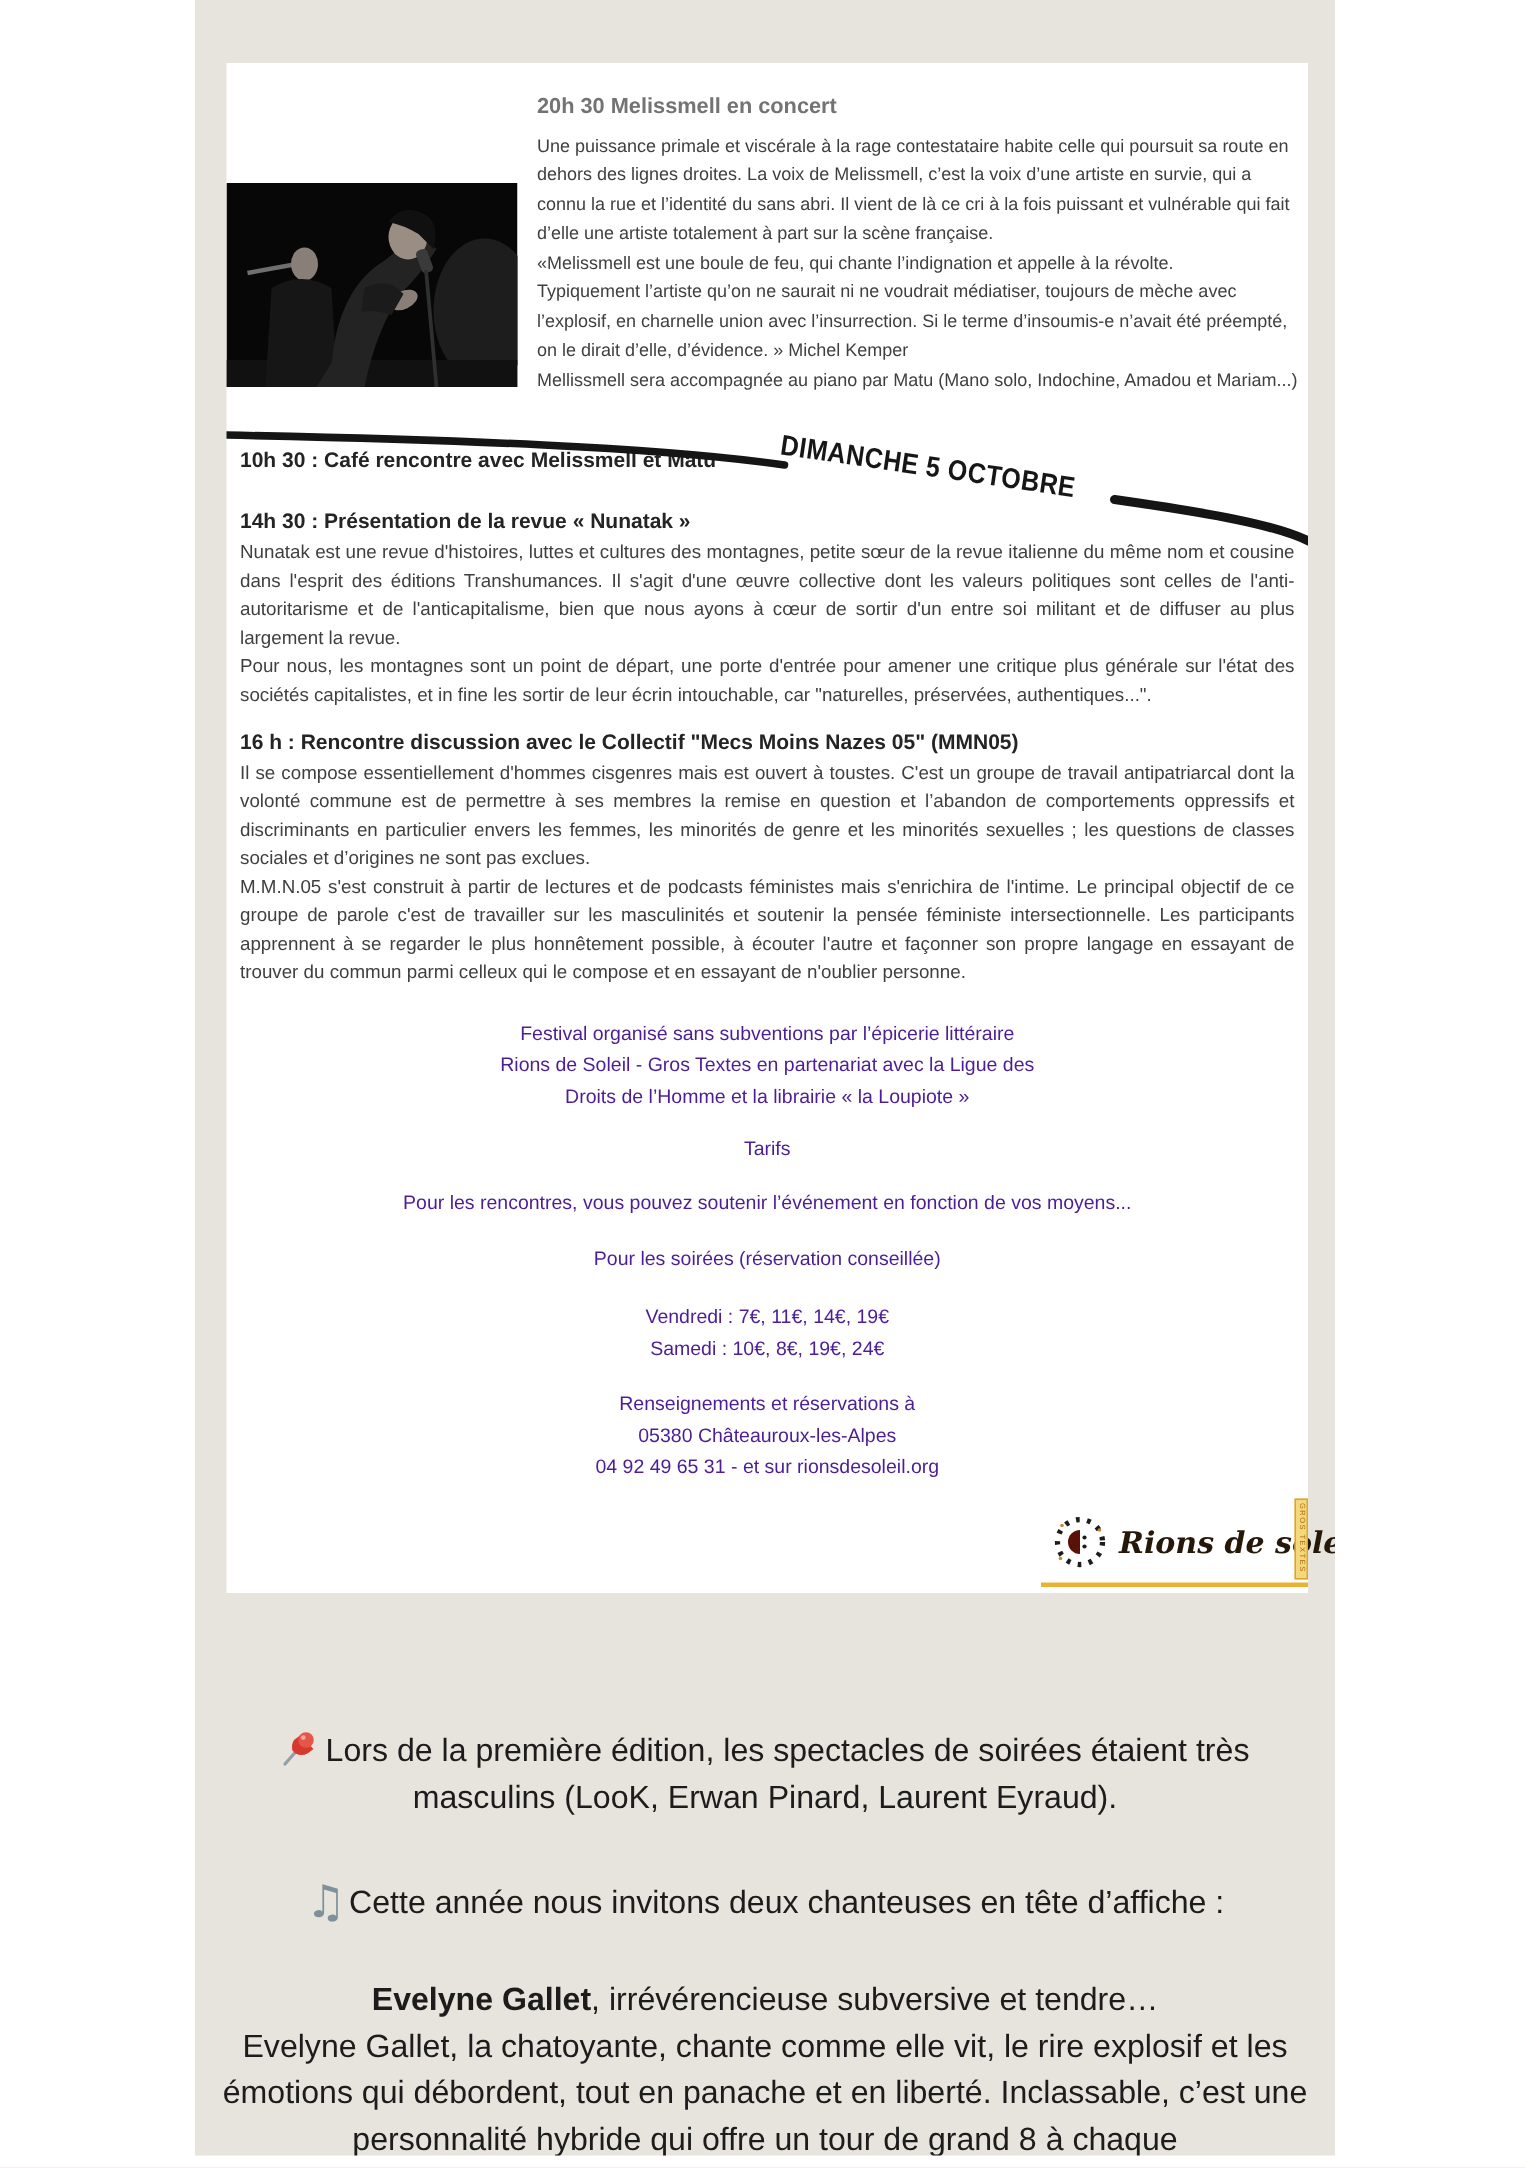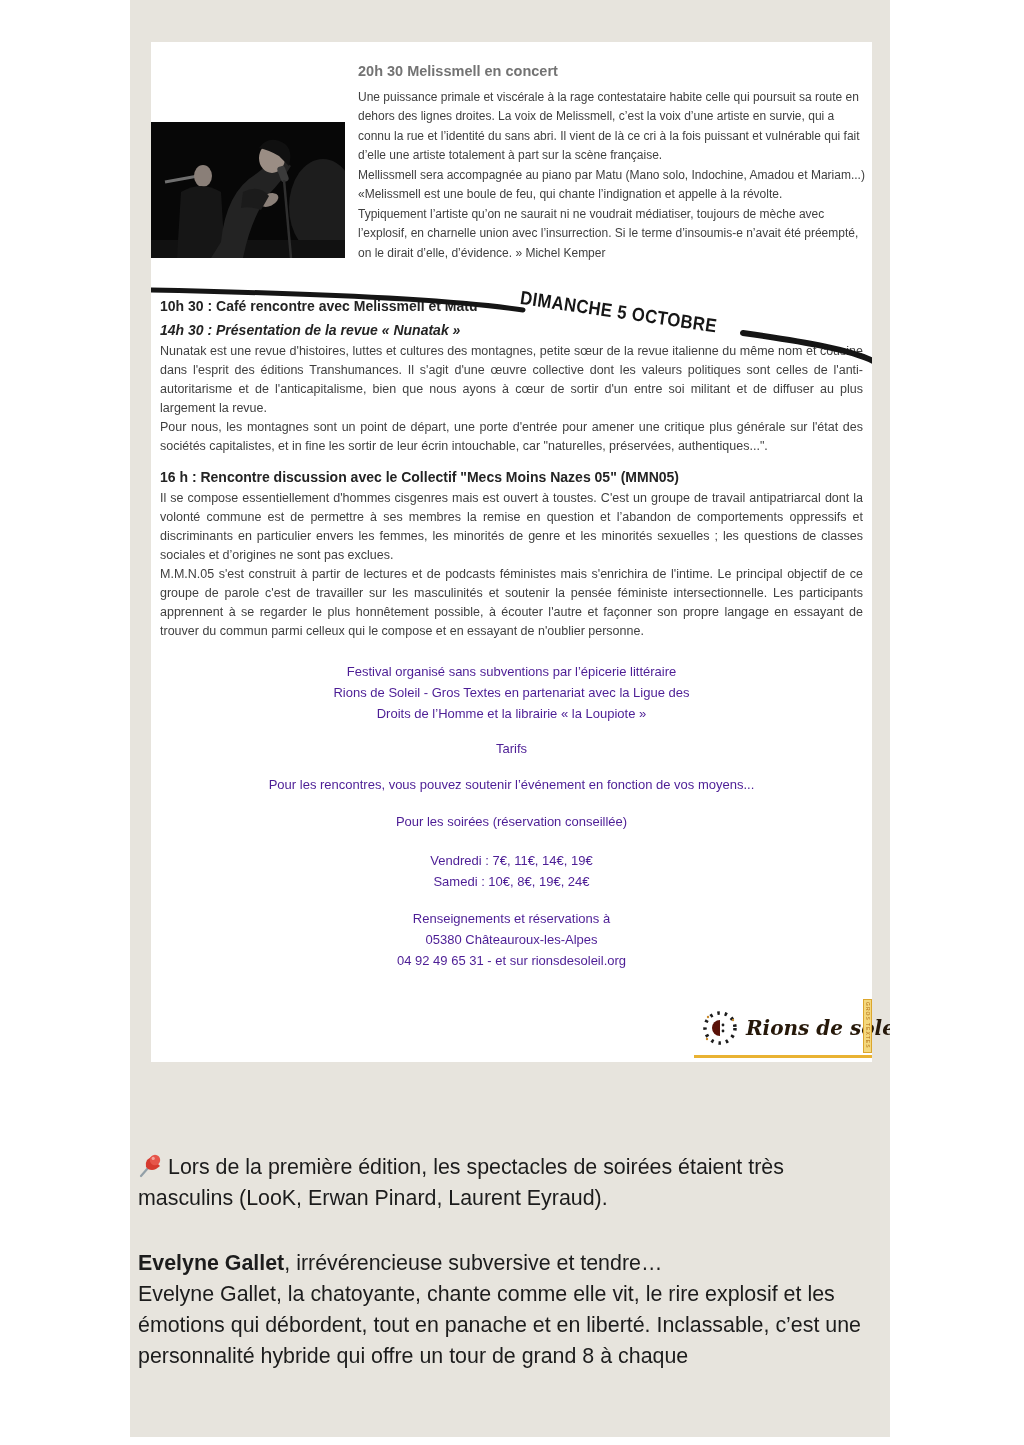--- a/index.html
+++ b/index.html
@@ -26,40 +26,40 @@
   .banner{position:absolute;left:0;top:240px;width:721px;height:88px;pointer-events:none;}
   .banner svg{position:absolute;left:0;top:0;}
   .banner-label{
     position:absolute;left:371px;top:5px;white-space:nowrap;
     font-weight:bold;font-size:19px;letter-spacing:.4px;color:#161616;
     transform:rotate(8.3deg) scaleX(.88);transform-origin:left top;
   }
   
   .events{padding:30px 9px 0 9px;}
   .event-title{font-size:14px;font-weight:bold;color:#242424;margin:0 0 4px 0;}
-  .event-title.gap{margin-top:8px;font-style:italic;}
+  .event-title.gap{margin-top:25px;}
   .event-body{font-size:12.5px;line-height:19px;text-align:justify;
     color:#3f3f3f;margin:0 0 13px 0;white-space:pre-line;}
   
   .info{margin-top:20px;text-align:center;font-size:13px;line-height:21px;color:#4c1d95;}
   .info div{margin:0;}
   .mt14{margin-top:14px!important;} .mt15{margin-top:15px!important;}
   .mt16{margin-top:16px!important;} .mt18{margin-top:18px!important;}
   
   .logo-box{position:absolute;right:0;bottom:4px;width:178px;height:54px;
     border-bottom:3px solid #e9b232;display:flex;align-items:center;}
   .logo-sun{width:40px;height:40px;margin-left:6px;flex:0 0 auto;}
   .logo-name{font-family:"DejaVu Serif",serif;font-style:italic;font-weight:bold;
     font-size:20px;color:#261809;margin-left:6px;white-space:nowrap;}
   .logo-strip{position:absolute;right:0;top:-2px;width:9px;height:54px;
     background:#f4d87d;border:1px solid #dca62d;box-sizing:border-box;overflow:hidden;}
   .logo-strip span{writing-mode:vertical-rl;font-size:5px;letter-spacing:1px;
     color:#b06a10;display:block;margin:2px auto 0;}
   
-  .notes{color:#1c1c1c;font-size:21.4px;line-height:31px;padding:0 8px;}
+  .notes{text-align:center;color:#1c1c1c;font-size:21.4px;line-height:31px;padding:0 8px;}
   .note1{margin:90px 0 0 0;}
   .note2{margin:39px 0 0 0;}
   .artist-line{margin:34px 0 0 0;}
   .artist-line b{font-weight:bold;}
   .artist-body{margin:0;}
   .pin-icon{width:26px;height:26px;vertical-align:-5px;margin-right:4px;}
   .music-note{color:#7e909b;font-size:30px;vertical-align:-3px;margin-right:2px;
     font-family:"DejaVu Sans",sans-serif;}
 </style>
 </head>
@@ -81,23 +81,23 @@
         <ellipse cx="121" cy="36" rx="13" ry="15" fill="#9a8d84"></ellipse>
         <path d="M108 26 Q118 12 134 22 Q142 28 138 44 L128 34 Q118 28 108 26 Z" fill="#101010"></path>
         <rect x="128" y="44" width="8" height="16" rx="3" fill="#3a3a3a" transform="rotate(-20 132 52)"></rect>
         <line x1="133" y1="58" x2="140" y2="136" stroke="#2f2f2f" stroke-width="2.5"></line>
         <ellipse cx="118" cy="78" rx="10" ry="6" fill="#8a7f78" transform="rotate(-25 118 78)"></ellipse>
         <path d="M92 70 Q108 62 118 74 L110 88 Q98 84 90 86 Z" fill="#1b1b1b"></path>
       </svg>
       <div class="concert-text">
         <div class="concert-title">20h 30 Melissmell en concert</div>
         <p>Une puissance primale et viscérale à la rage contestataire habite celle qui poursuit sa route en dehors des lignes droites. La voix de Melissmell, c’est la voix d’une artiste en survie, qui a connu la rue et l’identité du sans abri. Il vient de là ce cri à la fois puissant et vulnérable qui fait d’elle une artiste totalement à part sur la scène française.</p>
-        <p>Mellissmell sera accompagnée au piano par Matu (Mano solo, Indochine, Amadou et Mariam...)</p>
         <p>«Melissmell est une boule de feu, qui chante l’indignation et appelle à la révolte.
 Typiquement l’artiste qu’on ne saurait ni ne voudrait médiatiser, toujours de mèche avec l’explosif, en charnelle union avec l’insurrection. Si le terme d’insoumis-e n’avait été préempté, on le dirait d’elle, d’évidence. » Michel Kemper</p>
+        <p>Mellissmell sera accompagnée au piano par Matu (Mano solo, Indochine, Amadou et Mariam...)</p>
       </div>
     </div>
 
     <div class="banner">
       <svg width="721" height="88" viewBox="0 0 721 88">
         <path d="M-2 8 C150 11 290 16 372 28" fill="none" stroke="#151515" stroke-width="5" stroke-linecap="round"></path>
         <path d="M592 51 C655 60 702 68 724 80" fill="none" stroke="#151515" stroke-width="6" stroke-linecap="round"></path>
       </svg>
       <span class="banner-label">DIMANCHE 5 OCTOBRE</span>
     </div>
@@ -147,19 +147,22 @@
 
   <div class="notes">
     <p class="note1">
       <svg class="pin-icon" viewBox="0 0 26 26">
         <line x1="10" y1="15" x2="3" y2="23" stroke="#93a0a8" stroke-width="2.2" stroke-linecap="round"></line>
         <path d="M13 4 L22 13 L18 16 Q14 18 10 16 L8 14 Q7 10 9 7 Z" fill="#d63a2f"></path>
         <circle cx="17" cy="7" r="5.2" fill="#e6554a"></circle>
         <circle cx="15.2" cy="5.4" r="1.6" fill="#f3a59e"></circle>
       </svg><span>Lors de la première édition, les spectacles de soirées étaient très masculins (LooK, Erwan Pinard, Laurent Eyraud).</span>
     </p>
+    <p class="note2">
+      <span class="music-note">♫</span><span>Cette année nous invitons deux chanteuses en tête d’affiche :</span>
+    </p>
     <p class="artist-line">
       <b>Evelyne Gallet</b><span>, irrévérencieuse subversive et tendre…</span>
     </p>
     <p class="artist-body">Evelyne Gallet, la chatoyante, chante comme elle vit, le rire explosif et les émotions qui débordent, tout en panache et en liberté. Inclassable, c’est une personnalité hybride qui offre un tour de grand 8 à chaque</p>
   </div>
 
 </div>
 
 </body></html>

